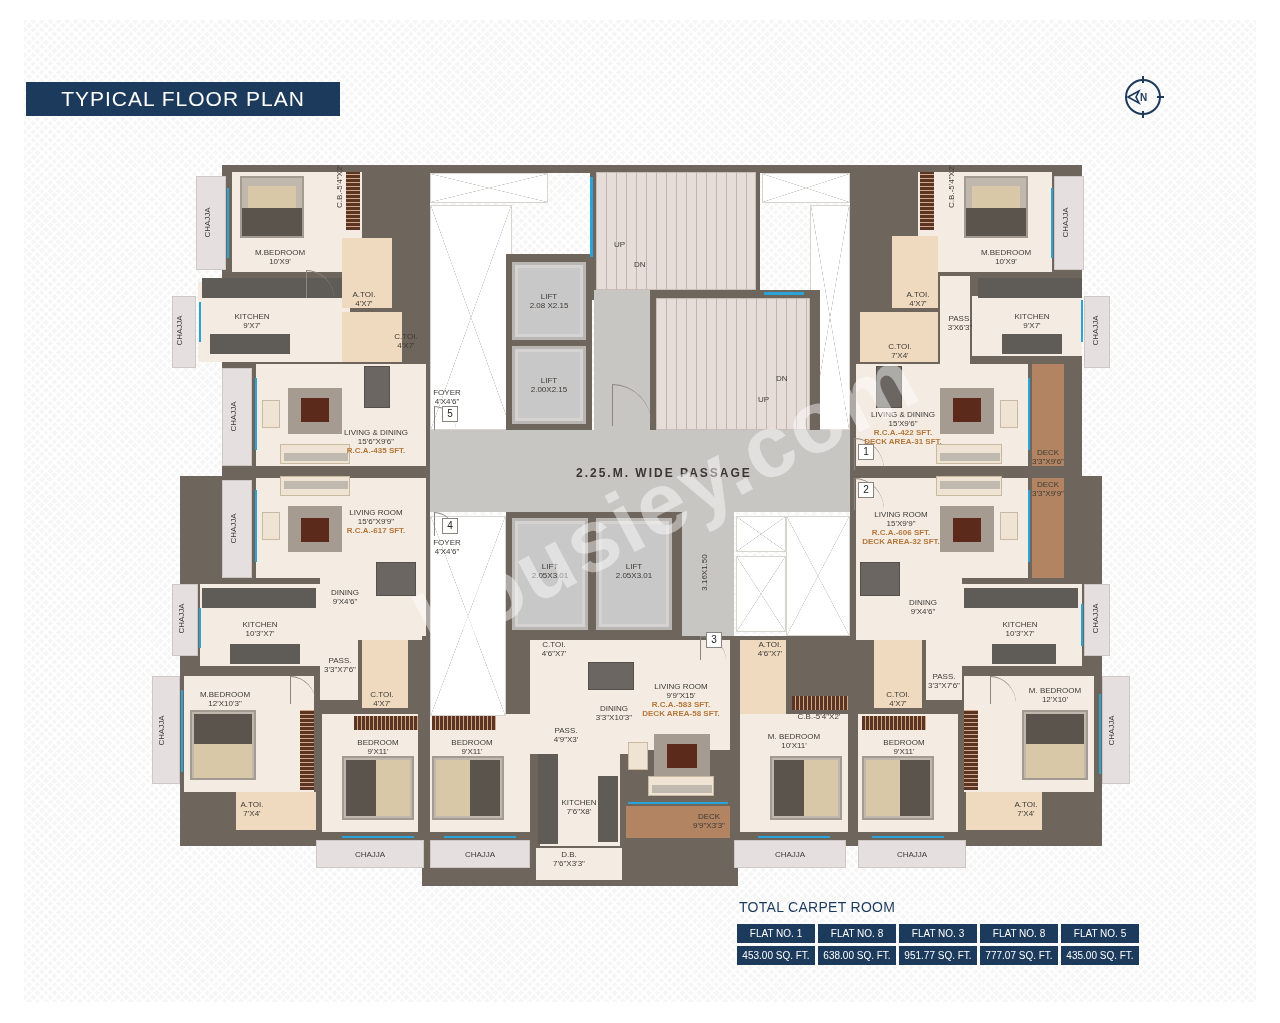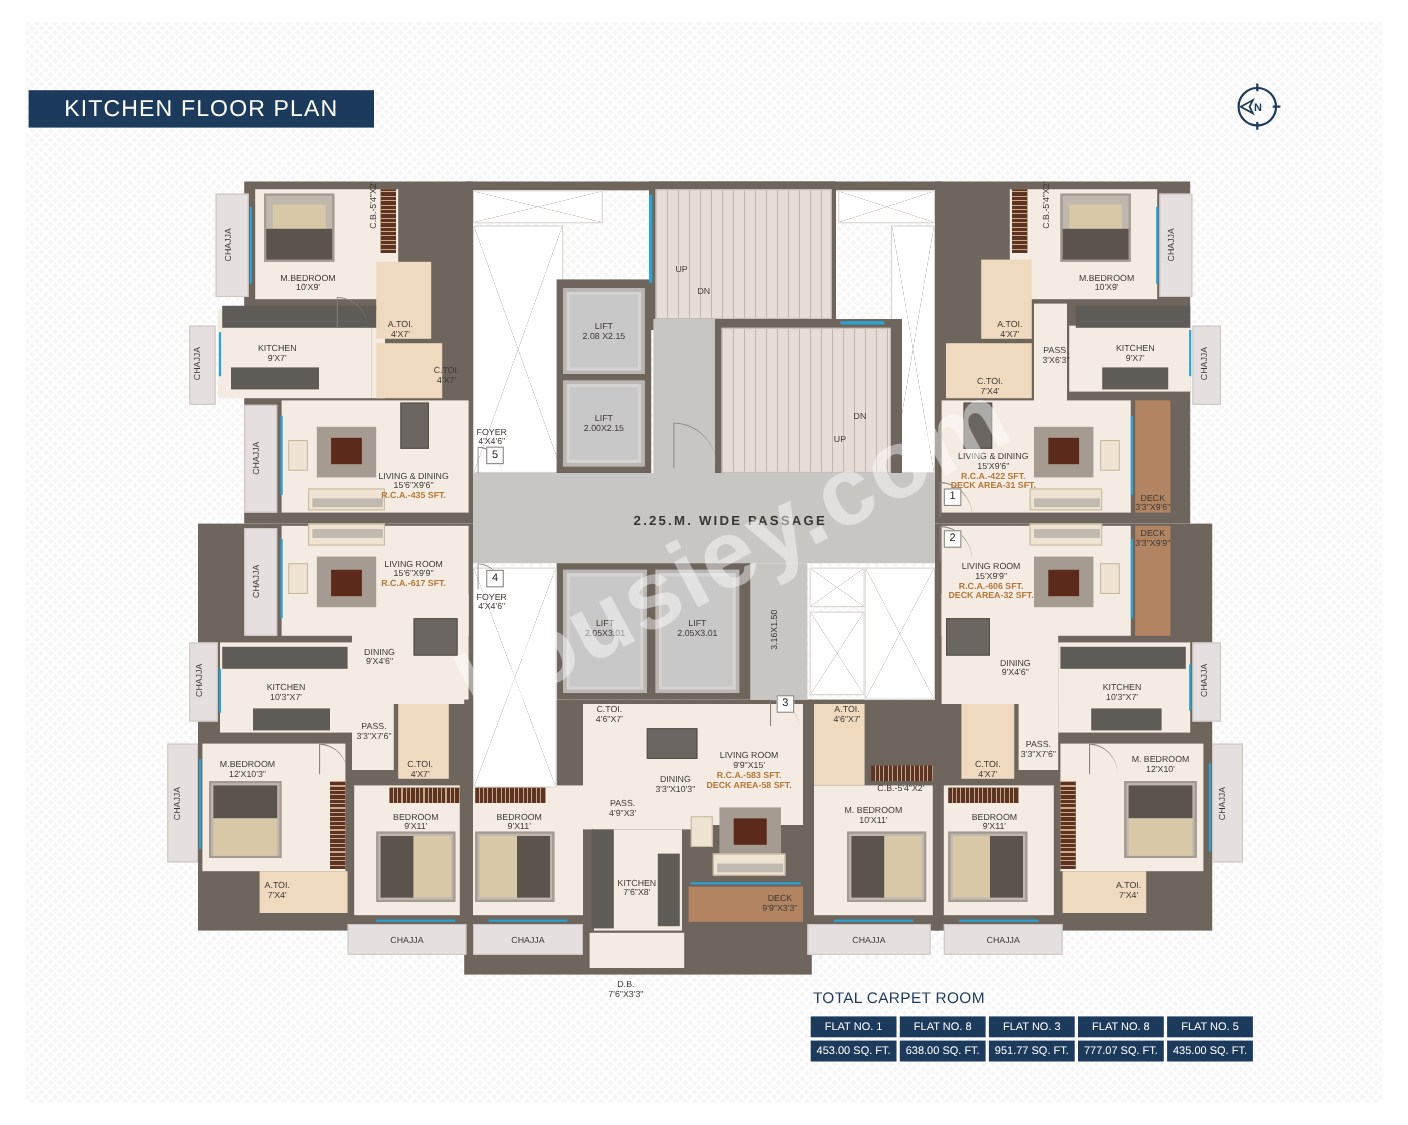--- a/index.html
+++ b/index.html
@@ -50,21 +50,21 @@
   .carpet-table{position:absolute;left:737px;top:924px;display:grid;grid-template-columns:repeat(5,78px);column-gap:3px;row-gap:3px}
   .carpet-table .cell{height:19px;background:#1c3a5c;color:#fff;font-size:10px;display:flex;align-items:center;justify-content:center;white-space:nowrap}
   .watermark{position:absolute;left:390px;top:450px;font-size:88px;color:rgba(255,255,255,0.45);transform:rotate(-28deg);
     font-family:"Liberation Sans",sans-serif;font-weight:bold;letter-spacing:2px;pointer-events:none}
 </style>
 </head>
 <body>
 
 <div class="sheet"></div>
 
-<div class="title-bar">KITCHEN FLOOR PLAN</div>
+<div class="title-bar">TYPICAL FLOOR PLAN</div>
 
 <svg class="compass" viewBox="0 0 50 46">
   <circle cx="25" cy="23" r="17" fill="none" stroke="#1c3a5c" stroke-width="2"></circle>
   <line x1="25" y1="2" x2="25" y2="9" stroke="#1c3a5c" stroke-width="2"></line>
   <line x1="25" y1="37" x2="25" y2="44" stroke="#1c3a5c" stroke-width="2"></line>
   <line x1="39" y1="23" x2="46" y2="23" stroke="#1c3a5c" stroke-width="2"></line>
   <path d="M10 23 L21 17 L18 23 L21 29 Z" fill="none" stroke="#1c3a5c" stroke-width="1.6"></path>
   <text x="22" y="27" font-size="10" font-weight="bold" fill="#1c3a5c" font-family="Liberation Sans, sans-serif">N</text>
 </svg>
 
@@ -337,21 +337,21 @@
   <div class="lbl" style="left:234px;top:800px;width:36px"><span>A.TOI.</span><br><span>7'X4'</span></div>
   <div class="lbl" style="left:348px;top:738px;width:60px"><span>BEDROOM</span><br><span>9'X11'</span></div>
 
   <div class="lbl" style="left:534px;top:640px;width:40px"><span>C.TOI.</span><br><span>4'6"X7'</span></div>
   <div class="lbl" style="left:442px;top:738px;width:60px"><span>BEDROOM</span><br><span>9'X11'</span></div>
   <div class="lbl" style="left:586px;top:704px;width:56px"><span>DINING</span><br><span>3'3"X10'3"</span></div>
   <div class="lbl" style="left:546px;top:726px;width:40px"><span>PASS.</span><br><span>4'9"X3'</span></div>
   <div class="lbl" style="left:636px;top:682px;width:90px"><span>LIVING ROOM</span><br><span>9'9"X15'</span><br><span class="rca">R.C.A.-583 SFT.</span><br><span class="rca">DECK AREA-58 SFT.</span></div>
   <div class="lbl" style="left:556px;top:798px;width:46px"><span>KITCHEN</span><br><span>7'6"X8'</span></div>
   <div class="lbl" style="left:686px;top:812px;width:46px"><span>DECK</span><br><span>9'9"X3'3"</span></div>
-  <div class="lbl" style="left:546px;top:890px;width:46px"><span>D.B.</span><br><span>7'6"X3'3"</span></div>
+  <div class="lbl" style="left:546px;top:850px;width:46px"><span>D.B.</span><br><span>7'6"X3'3"</span></div>
 
   <div class="vlbl" style="left:930px;top:182px">C.B.-5'4"X2'</div>
   <div class="lbl" style="left:966px;top:248px;width:80px"><span>M.BEDROOM</span><br><span>10'X9'</span></div>
   <div class="lbl" style="left:898px;top:290px;width:40px"><span>A.TOI.</span><br><span>4'X7'</span></div>
   <div class="lbl" style="left:940px;top:314px;width:40px"><span>PASS.</span><br><span>3'X6'3"</span></div>
   <div class="lbl" style="left:1004px;top:312px;width:56px"><span>KITCHEN</span><br><span>9'X7'</span></div>
   <div class="lbl" style="left:880px;top:342px;width:40px"><span>C.TOI.</span><br><span>7'X4'</span></div>
   <div class="lbl" style="left:858px;top:410px;width:90px"><span>LIVING &amp; DINING</span><br><span>15'X9'6"</span><br><span class="rca">R.C.A.-422 SFT.</span><br><span class="rca">DECK AREA-31 SFT.</span></div>
   <div class="lbl" style="left:1028px;top:448px;width:40px"><span>DECK</span><br><span>3'3"X9'6"</span></div>
 

